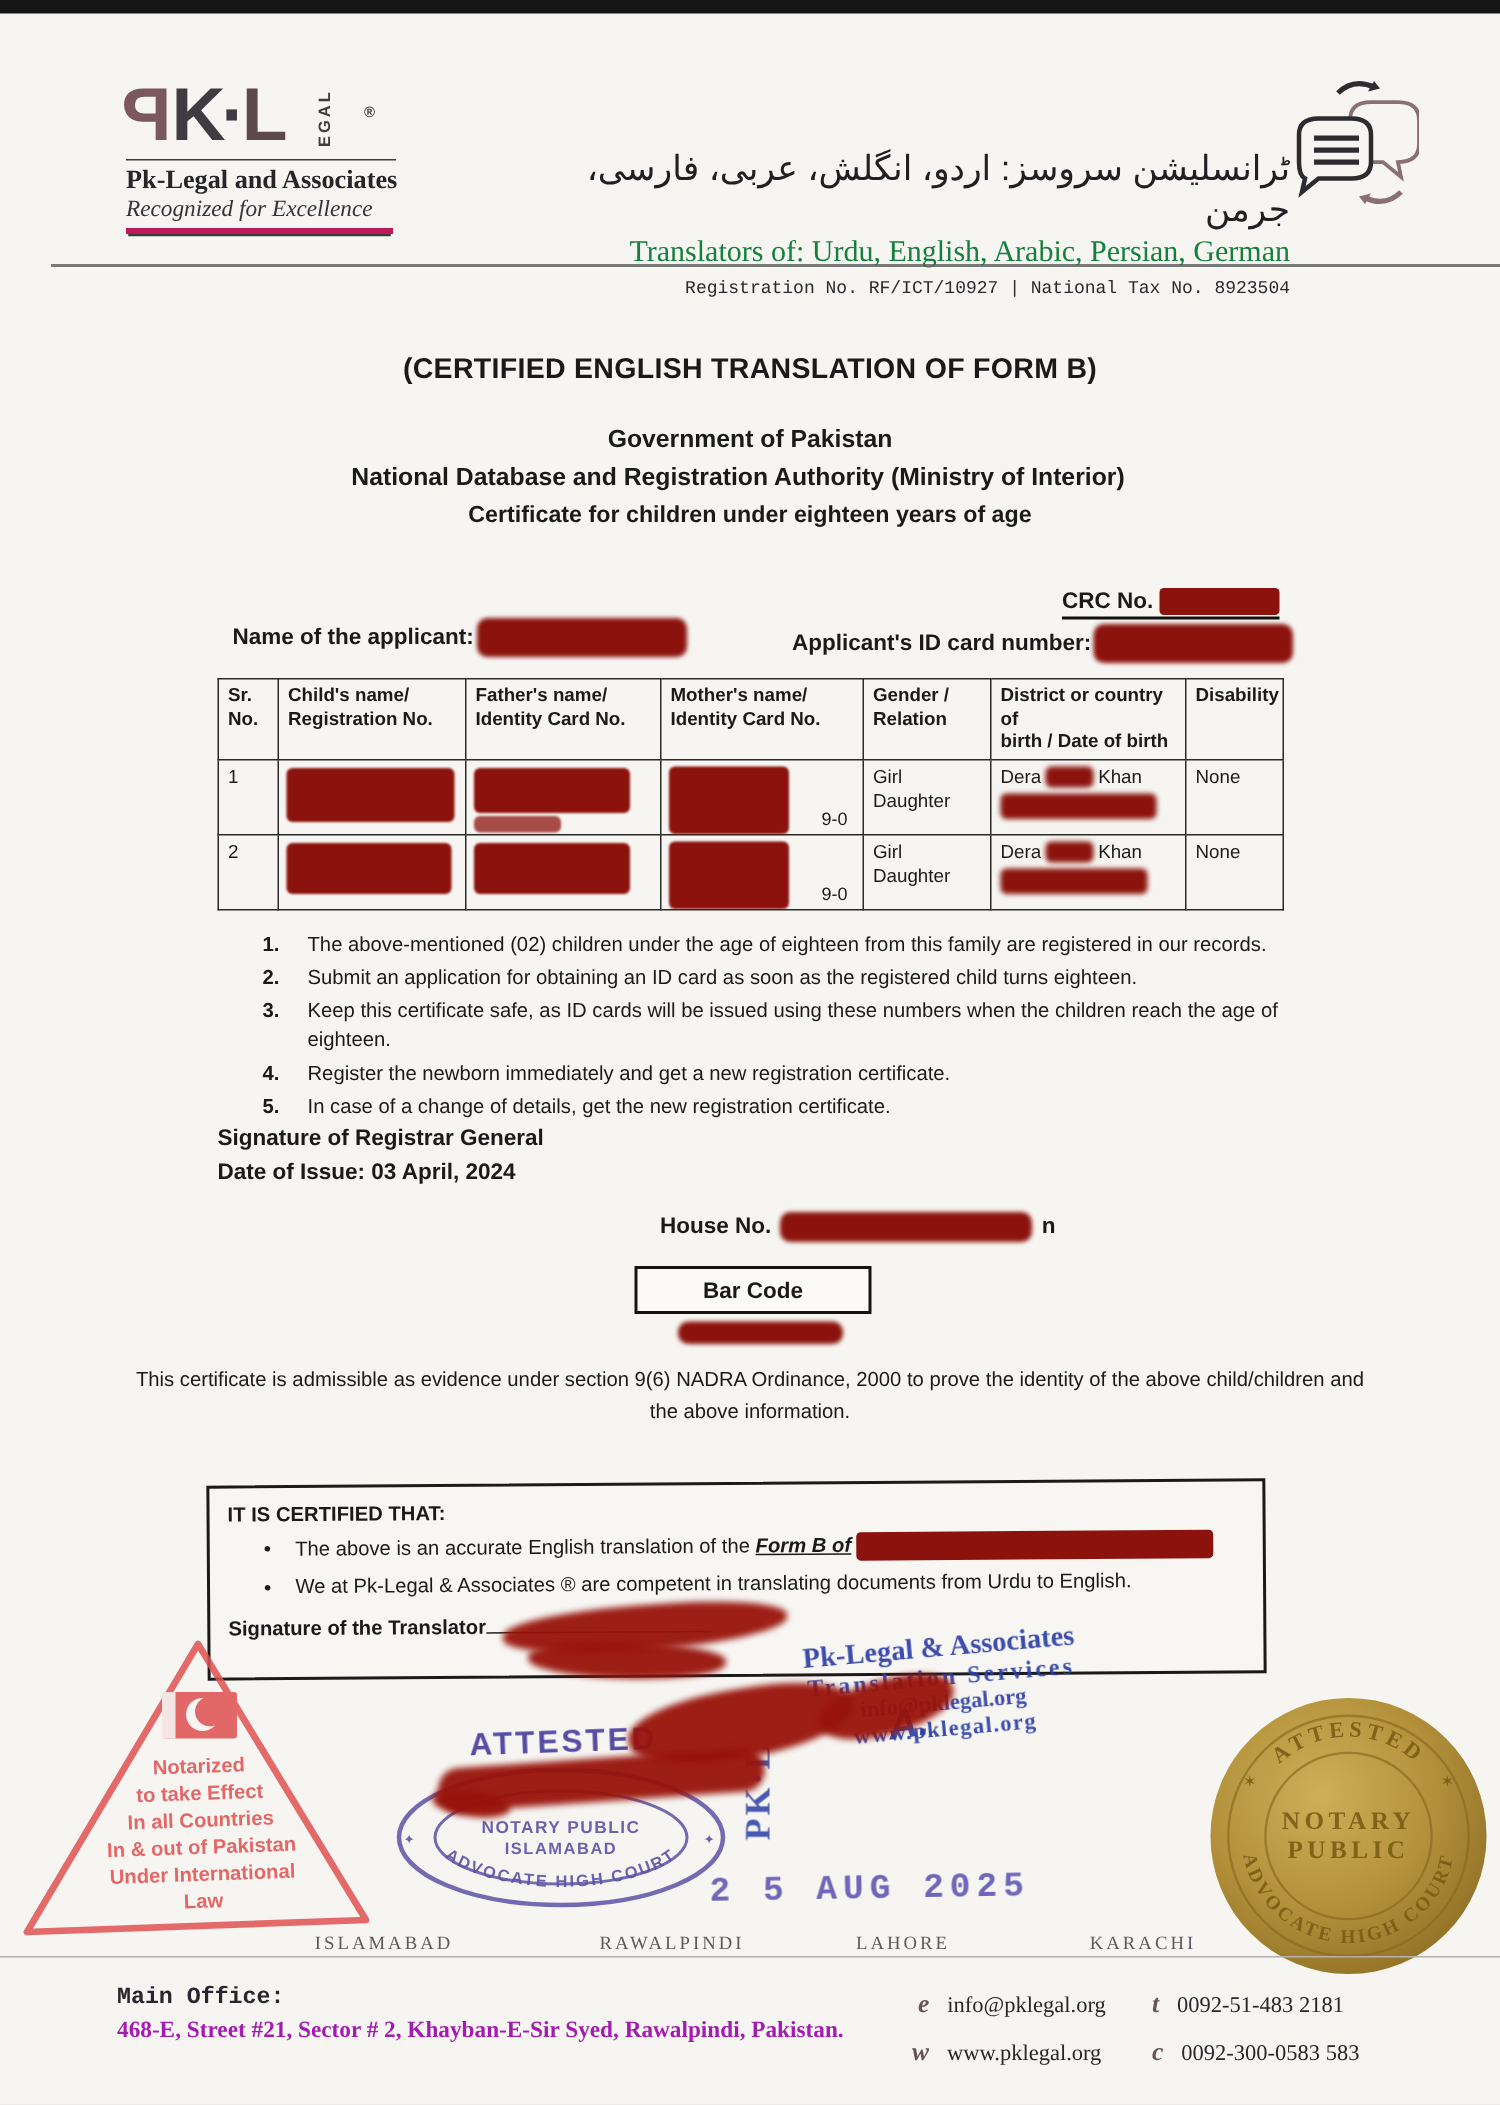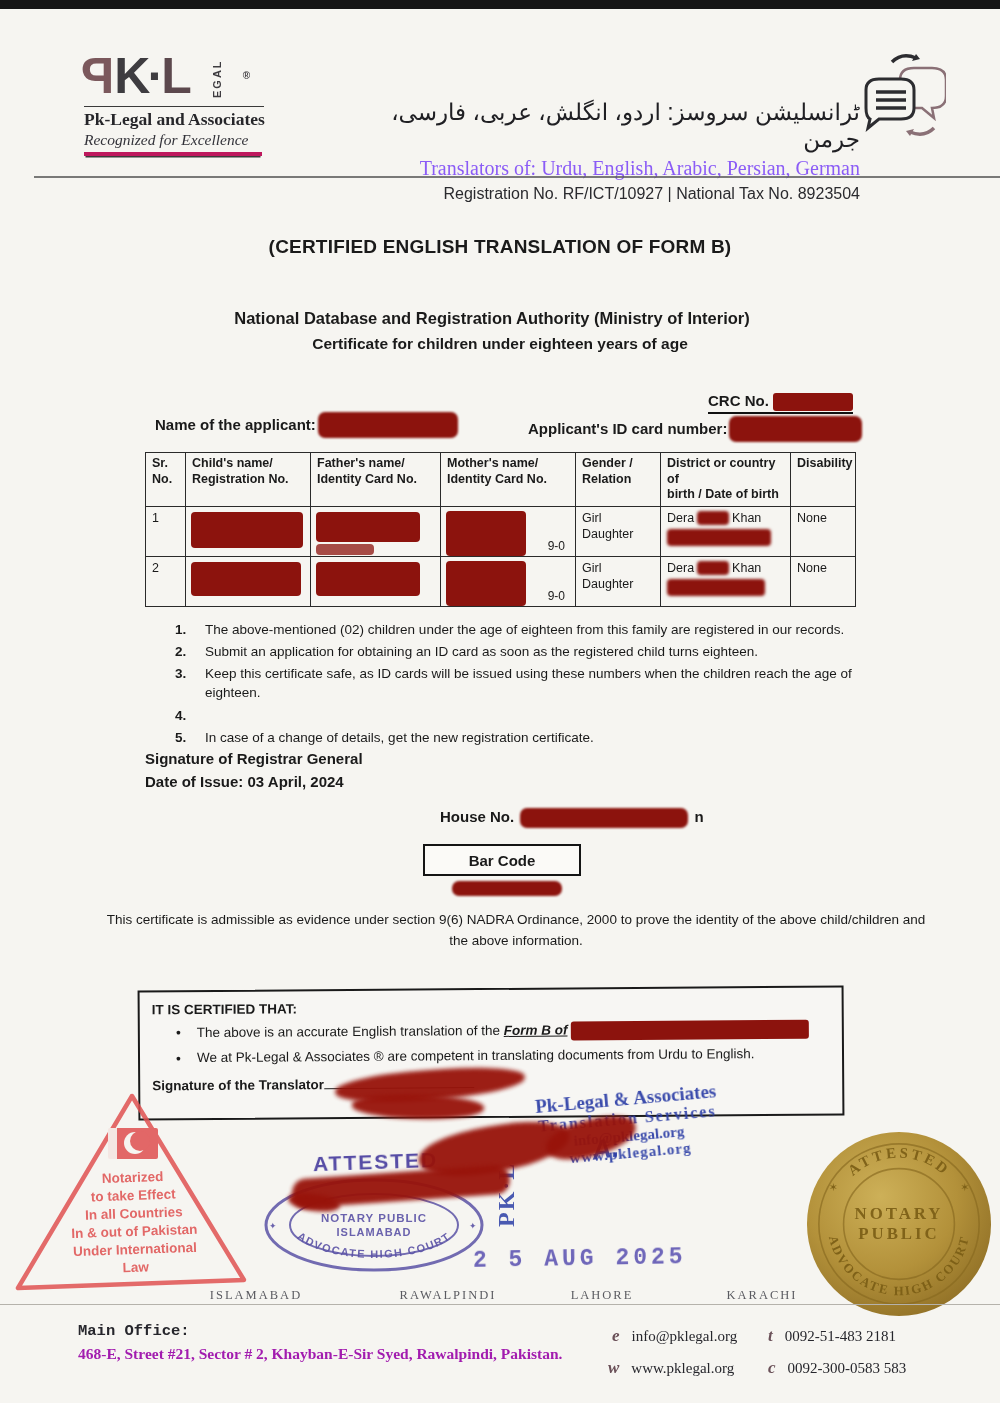--- a/index.html
+++ b/index.html
@@ -14,22 +14,22 @@
   .lg-k { color:#3e3c40; }
   .lg-dot { color:#3e3c40; }
   .lg-l { color:#5c484d; }
   .lg-vert { display:inline-block; vertical-align:top; writing-mode:vertical-rl; transform:rotate(180deg); font-size:11px; font-weight:700; letter-spacing:2px; color:#3e3c40; height:48px; margin-left:2px; }
   .lg-reg { font-size:10px; vertical-align:top; color:#3e3c40; }
   .logo-name { margin-top:4px; border-top:1.5px solid #3a3a3a; padding-top:2px; font-family:"Liberation Serif",serif; font-size:17.5px; font-weight:700; color:#26262a; white-space:nowrap; }
   .logo-tagline { font-family:"Liberation Serif",serif; font-style:italic; font-size:15.5px; color:#33333a; padding:1px 0 3px 0; border-bottom:4px solid #be185d; box-shadow:0 3px 0 -1.5px #3a3a3a; display:inline-block; width:178px; }
 
   .hdr-right { position:absolute; left:360px; top:52px; width:500px; text-align:right;margin-top:47px; }
   .hdr-urdu { font-size:23px; color:#202024; direction:rtl; }
-  .hdr-translators { font-family:"Liberation Serif",serif; font-size:20px; color:#8b5cf6; margin-top:4px; }
-  .hdr-reg { font-family:Liberation Sans, sans-serif; font-size:16px; color:#2a2a2e; margin-top:5px; }
+  .hdr-translators { font-family:"Liberation Serif",serif; font-size:20px; color:#15803d; margin-top:4px; }
+  .hdr-reg { font-family:Liberation Mono, monospace; font-size:12px; color:#2a2a2e; margin-top:5px; }
   .bubble-icon { position:absolute; left:862px; top:50px; }
   .header-rule { position:absolute; top:176px; left:34px; right:0; border-top:2px solid #5a5a5a; opacity:.8; }
 
   
   .title-main { position:absolute; top:236px; left:0; right:0; text-align:center; font-size:19px; font-weight:700; letter-spacing:.2px; }
   .t-gov  { position:absolute; top:284px; left:0; right:0; text-align:center; font-size:16.5px; font-weight:700; }
   .t-ndra { position:absolute; top:309px; left:0; right:16px; text-align:center; font-size:16.5px; font-weight:700; }
   .t-cert { position:absolute; top:335px; left:0; right:0; text-align:center; font-size:15.5px; font-weight:700; }
 
   
@@ -53,21 +53,21 @@
 
   
   .notes { position:absolute; left:175px; top:620px; width:688px; font-size:13.5px; }
   .note-row { display:flex; gap:12px; margin-bottom:3px; line-height:1.42; }
   .note-num { font-weight:700; width:18px; flex:none; }
 
   .reg-sig  { position:absolute; left:145px; top:750px; font-size:15px; font-weight:700; }
   .reg-date { position:absolute; left:145px; top:773px; font-size:15px; font-weight:700; }
   .house-line { position:absolute; left:440px; top:808px; font-size:15px; font-weight:700; white-space:nowrap; }
   .barcode-box { position:absolute; left:423px; top:844px; width:158px; height:32px; border:2px solid #141414; background:#fbfaf7; display:flex; align-items:center; justify-content:center; font-size:15px; font-weight:700; }
-  .admissible { position:absolute; left:90px; top:910px; width:820px; text-align:center; font-size:13.5px; line-height:1.55;margin-left:16px; }
+  .admissible { position:absolute; left:90px; top:910px; width:820px; text-align:center; font-size:13.5px; line-height:1.55; }
 
   
   .certify-box { position:absolute; left:138px; top:988px; width:706px; height:130px; border:2.5px solid #1a1a1a; transform:rotate(-.4deg); background:rgba(250,249,246,.35); }
   .cb-head { margin:10px 0 0 12px; font-size:13.5px; font-weight:700; }
   .b-row { display:flex; gap:16px; margin:7px 0 0 36px; font-size:13.5px; }
   .b-dot { font-size:14px; }
   .emph { font-weight:700; font-style:italic; text-decoration:underline; }
   .sig-row { margin:12px 0 0 12px; font-size:13.5px; font-weight:700; }
   .sig-line { display:inline-block; width:150px; border-bottom:1.5px solid #222; height:12px; }
 
@@ -114,20 +114,21 @@
     <line x1="14" y1="50" x2="44" y2="50" stroke="#2c2c30" stroke-width="3.5"></line>
     <line x1="14" y1="58" x2="44" y2="58" stroke="#2c2c30" stroke-width="3.5"></line>
     <path d="M30 12 q10 -10 24 -4" fill="none" stroke="#2c2c30" stroke-width="3.5"></path>
     <path d="M54 4 l4 5 -8 2 z" fill="#2c2c30"></path>
     <path d="M72 78 q-10 10 -24 4" fill="none" stroke="#8a7076" stroke-width="3.5"></path>
     <path d="M48 86 l-4 -5 8 -2 z" fill="#8a7076"></path>
   </svg>
   <div class="header-rule"></div>
 
   <div class="title-main">(CERTIFIED ENGLISH TRANSLATION OF FORM B)</div>
+  <div class="t-gov">Government of Pakistan</div>
   <div class="t-ndra">National Database and Registration Authority (Ministry of Interior)</div>
   <div class="t-cert">Certificate for children under eighteen years of age</div>
 
   <div class="crc-wrap">
     <span class="lbl">CRC No.</span>
     <span class="redact ri" style="width:80px;height:18px;"></span>
   </div>
   <div class="abs lbl" style="left:155px;top:416px;">Name of the applicant:</div>
   <div class="abs redact soft" style="left:318px;top:412px;width:140px;height:26px;"></div>
   <div class="abs lbl" style="left:528px;top:420px;">Applicant's ID card number:</div>
@@ -223,20 +224,21 @@
     <div class="note-row">
         <span class="note-num">2.</span>
         <span>Submit an application for obtaining an ID card as soon as the registered child turns eighteen.</span>
       </div>
     <div class="note-row">
         <span class="note-num">3.</span>
         <span>Keep this certificate safe, as ID cards will be issued using these numbers when the children reach the age of eighteen.</span>
       </div>
     <div class="note-row">
         <span class="note-num">4.</span>
+        <span>Register the newborn immediately and get a new registration certificate.</span>
       </div>
     <div class="note-row">
         <span class="note-num">5.</span>
         <span>In case of a change of details, get the new registration certificate.</span>
       </div>
   </div>
 
   <div class="reg-sig">Signature of Registrar General</div>
   <div class="reg-date">Date of Issue: 03 April, 2024</div>
 

